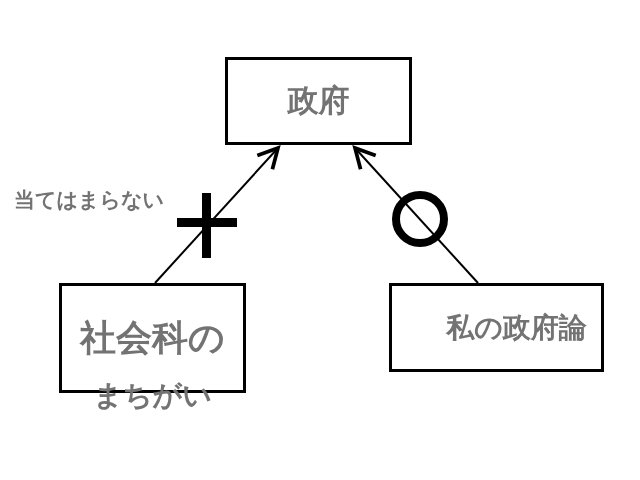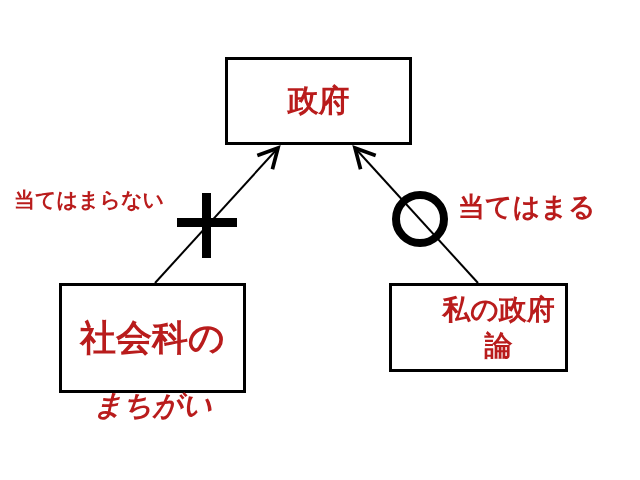--- a/index.html
+++ b/index.html
@@ -6,55 +6,55 @@
     margin: 0;
     padding: 0;
     background: #ffffff;
   }
   #canvas {
     position: relative;
     width: 640px;
     height: 480px;
     background: #ffffff;
     font-family: "Liberation Sans", sans-serif;
-    color: #b91c1c;
+    color: #737373;
     overflow: hidden;
   }
   .box {
     position: absolute;
     box-sizing: border-box;
     border: 3px solid #000000;
     background: #ffffff;
     display: flex;
     flex-direction: column;
     align-items: center;
     justify-content: center;
     text-align: center;
     font-weight: bold;
     line-height: 1.28;
   }
   #top-box    { left: 225px; top: 57px;  width: 187px; height: 88px; font-size: 31px; }
   #left-box   { left: 59px;  top: 283px; width: 187px; height: 110px; font-size: 36px; }
-  #right-box  { left: 389px; top: 283px; width: 179px; height: 89px; font-size: 28px; padding-left: 40px; }
+  #right-box  { left: 389px; top: 283px; width: 215px; height: 89px; font-size: 28px; padding-left: 40px; }
   .annotation {
     position: absolute;
     font-weight: bold;
     white-space: nowrap;
   }
   #label-not-applicable { left: 14px;  top: 186px; font-size: 21px; }
   #label-applicable     { left: 458px; top: 189px; font-size: 27px; }
   .caption {
     position: absolute;
     width: 187px;
     text-align: center;
     font-weight: bold;
     font-size: 29px;
     white-space: nowrap;
   }
-  #caption-wrong   { left: 59px;  top: 386px; font-style: italic; }
+  #caption-wrong   { left: 59px;  top: 376px; }
   #caption-correct { left: 389px; top: 387px; }
   #diagram-svg {
     position: absolute;
     left: 0;
     top: 0;
     width: 640px;
     height: 480px;
   }
 </style>
 </head>
@@ -88,18 +88,17 @@
   <div id="left-box" class="box">
     <span>社会科の</span>
   </div>
 
   <div id="right-box" class="box">
     <span>私の政府論</span>
   </div>
 
   <div id="label-not-applicable" class="annotation">当てはまらない</div>
 
-  <div id="label-applicable" class="annotation">当てはまる</div>
 
   <div id="caption-wrong" class="caption">まちがい</div>
 
 
 </div>
 
 </body></html>

